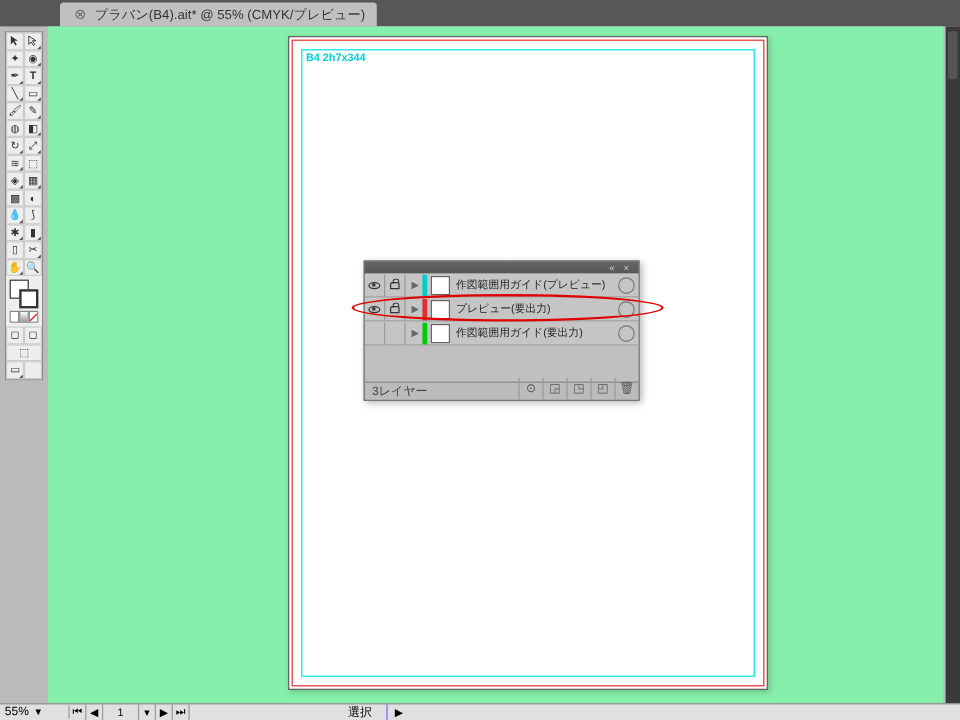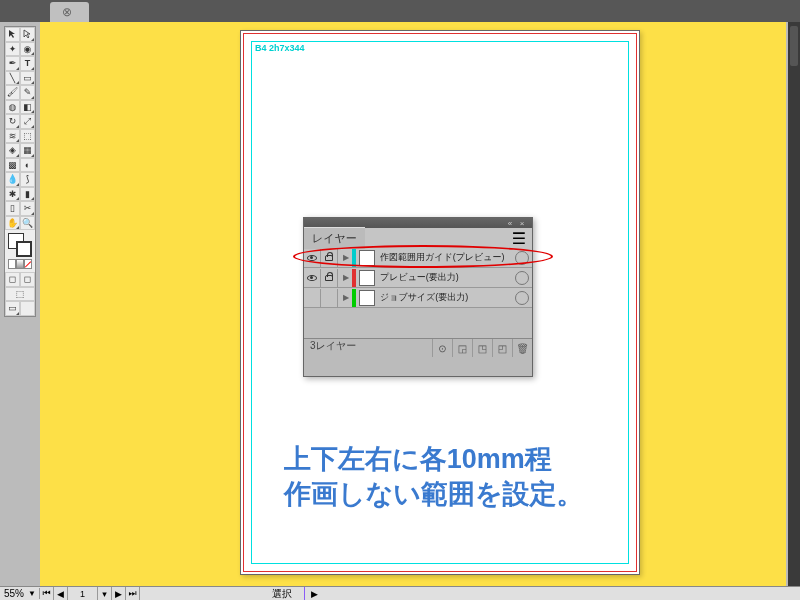--- a/index.html
+++ b/index.html
@@ -17,21 +17,21 @@
     .tool svg { width: 10px; height: 10px; }
     .tool-corner { position: absolute; bottom: 0; right: 0; width: 0; height: 0; border-left: 3px solid transparent; border-bottom: 3px solid #555; }
     .tool-wide { width: 30px; }
     .color-swatches { padding: 3px; }
     .swatch-fill { width: 16px; height: 16px; background: #fff; border: 1px solid #333; margin-bottom: -8px; }
     .swatch-stroke { width: 16px; height: 16px; background: #fff; border: 2px solid #333; margin-left: 8px; }
     .mini-swatch-row { display: flex; height: 10px; margin-top: 2px; }
     .mini-swatch { width: 10px; height: 10px; border: 0.5px solid #888; }
     
     
-    .canvas-area { position: absolute; left: 40px; top: 22px; right: 14px; bottom: 14px; background: #fde047; overflow: hidden; }
+    .canvas-area { position: absolute; left: 40px; top: 22px; right: 14px; bottom: 14px; background: #86efac; overflow: hidden; }
     
     
     .right-strip { position: absolute; right: 0; top: 22px; width: 12px; bottom: 0; background: #3a3a3a; }
     .right-strip-toggle { width: 8px; height: 40px; background: #555; margin: 4px auto; border-radius: 2px; cursor: pointer; }
     
     
     .artboard { position: absolute; left: 200px; top: 8px; width: 400px; height: 545px; background: #fff; border: 1px solid #aaa; box-shadow: 2px 2px 5px rgba(0,0,0,0.2); }
     .artboard-border { position: absolute; inset: -1px; border: 1px solid #666; pointer-events: none; }
     .guide-outer { position: absolute; inset: 2px; border: 1px solid #e03030; pointer-events: none; }
     .guide-inner { position: absolute; inset: 10px; border: 1px solid #00e0e0; pointer-events: none; }
@@ -50,49 +50,50 @@
     .layer-rows { background: #c5c5c5; max-height: 90px; overflow: hidden; }
     .layer-row { display: flex; align-items: center; height: 20px; border-bottom: 1px solid #999; background: #c5c5c5; font-size: 9px; color: #222; }
     .layer-vis { width: 17px; height: 18px; border-right: 1px solid #999; display: flex; align-items: center; justify-content: center; cursor: pointer; }
     .layer-lock { width: 17px; height: 18px; border-right: 1px solid #999; display: flex; align-items: center; justify-content: center; cursor: pointer; }
     .layer-toggle { width: 14px; height: 18px; display: flex; align-items: center; justify-content: center; cursor: pointer; color: #666; font-size: 8px; padding-left: 2px; }
     .layer-color { width: 4px; height: 18px; }
     .layer-thumb { width: 16px; height: 16px; background: #fff; border: 1px solid #666; margin: 0 3px; }
     .layer-name { flex: 1; padding-left: 2px; white-space: nowrap; overflow: hidden; }
     .layer-target { width: 14px; height: 14px; border: 1px solid #777; border-radius: 50%; margin: 0 3px; cursor: pointer; }
     .layer-blank { height: 30px; background: #bfbfbf; }
-    .panel-footer { height: 38px; background: #bbb; display: flex; align-items: flex-start; border-top: 1px solid #888; font-size: 10px; color: #444; }
+    .panel-footer { height: 15px; background: #bbb; display: flex; align-items: flex-end; border-top: 1px solid #888; font-size: 10px; color: #444; }
     .footer-label { padding-left: 6px; }
     .footer-btns { margin-left: auto; display: flex; }
     .footer-btn { width: 20px; height: 18px; display: flex; align-items: center; justify-content: center; border-left: 1px solid #999; cursor: pointer; color: #555; font-size: 10px; }
     
     
     .highlight-ellipse { position: absolute; left: 253px; top: 223px; width: 260px; height: 23px; border: 2px solid #e00000; border-radius: 50%; pointer-events: none; z-index: 10; }
     
     
     .status-bar { position: absolute; bottom: 0; left: 0; right: 0; height: 14px; background: #e0e0e0; display: flex; align-items: center; font-size: 10px; border-top: 1px solid #888; }
-    .zoom-box { width: 40px; padding-left: 4px; border-right: 1px solid #999; display: flex; align-items: center; }
+    .zoom-box { width: 58px; padding-left: 4px; border-right: 1px solid #999; display: flex; align-items: center; }
     .zoom-dd { font-size: 8px; margin-left: 4px; cursor: pointer; }
     .nav-arrows { display: flex; }
     .nav-btn { width: 14px; height: 14px; display: flex; align-items: center; justify-content: center; border-right: 1px solid #999; cursor: pointer; font-size: 9px; }
     .page-box { width: 30px; text-align: center; border-right: 1px solid #999; }
     .status-label { padding: 0 12px; border-right: 1px solid #8b5cf6; }
     .status-arrow { padding: 0 6px; cursor: pointer; font-size: 9px; }
     
     .eye-icon { width: 10px; height: 6px; border: 1px solid #333; border-radius: 50%; position: relative; }
     .eye-icon::after { content: ''; position: absolute; top: 0px; left: 2px; width: 3px; height: 3px; background: #333; border-radius: 50%; }
     .lock-icon { width: 8px; height: 6px; border: 1px solid #333; border-radius: 2px 2px 0 0; position: relative; }
     .lock-icon::after { content: ''; position: absolute; top: -4px; left: 1px; width: 4px; height: 4px; border: 1px solid #333; border-bottom: none; border-radius: 3px 3px 0 0; }
   </style>
 </head>
 <body>
 
 <div class="tab-bar">
   <div class="tab">
     <span class="tab-close">⊗</span>
+    <span>プラバン(B4).ait* @ 55% (CMYK/プレビュー)</span>
   </div>
 </div>
 
 <div class="toolbox">
   <div class="tool-row">
     <div class="tool">
         <svg viewBox="0 0 10 10">
           <path d="M1 1 L1 8 L3 6 L5 9 L6 8 L4 5 L7 5 Z" fill="#333"></path>
         </svg>
       </div>
@@ -188,24 +189,20 @@
     <div class="guide-outer"></div>
     <div class="guide-inner"></div>
     <div class="artboard-label">B4  2h7x344</div>
   </div>
 
   <div class="layers-panel">
     <div class="panel-header">
       <div class="panel-header-btn">«</div>
       <div class="panel-header-btn">×</div>
     </div>
-    <div class="panel-tab-row">
-      <div class="panel-tab">レイヤー</div>
-      <div class="panel-menu">☰</div>
-    </div>
     <div class="layer-rows">
       <div class="layer-row">
         <div class="layer-vis">
             <div class="eye-icon"></div>
           </div>
         <div class="layer-lock">
             <div class="lock-icon"></div>
           </div>
         <div class="layer-toggle">▶</div>
         <div class="layer-color" style="background:#00cccc"></div>
@@ -225,43 +222,39 @@
         <div class="layer-thumb"></div>
         <div class="layer-name">プレビュー(要出力)</div>
         <div class="layer-target"></div>
       </div>
       <div class="layer-row">
         <div class="layer-vis"></div>
         <div class="layer-lock"></div>
         <div class="layer-toggle">▶</div>
         <div class="layer-color" style="background:#00cc00"></div>
         <div class="layer-thumb"></div>
-        <div class="layer-name">ジョブサイズ(要出力)</div>
+        <div class="layer-name">作図範囲用ガイド(要出力)</div>
         <div class="layer-target"></div>
       </div>
       <div class="layer-blank"></div>
     </div>
     <div class="panel-footer">
       <span class="footer-label">3レイヤー</span>
       <div class="footer-btns">
         <div class="footer-btn">⊙</div>
         <div class="footer-btn">◲</div>
         <div class="footer-btn">◳</div>
         <div class="footer-btn">◰</div>
         <div class="footer-btn">🗑</div>
       </div>
     </div>
   </div>
 
   <div class="highlight-ellipse"></div>
 
-  <div class="annotation">
-    <div>上下左右に各10mm程</div>
-    <div>作画しない範囲を設定。</div>
-  </div>
 </div>
 
 <div class="right-strip">
   <div class="right-strip-toggle"></div>
 </div>
 
 <div class="status-bar">
   <div class="zoom-box">
     <span>55%</span>
     <span class="zoom-dd">▼</span>

